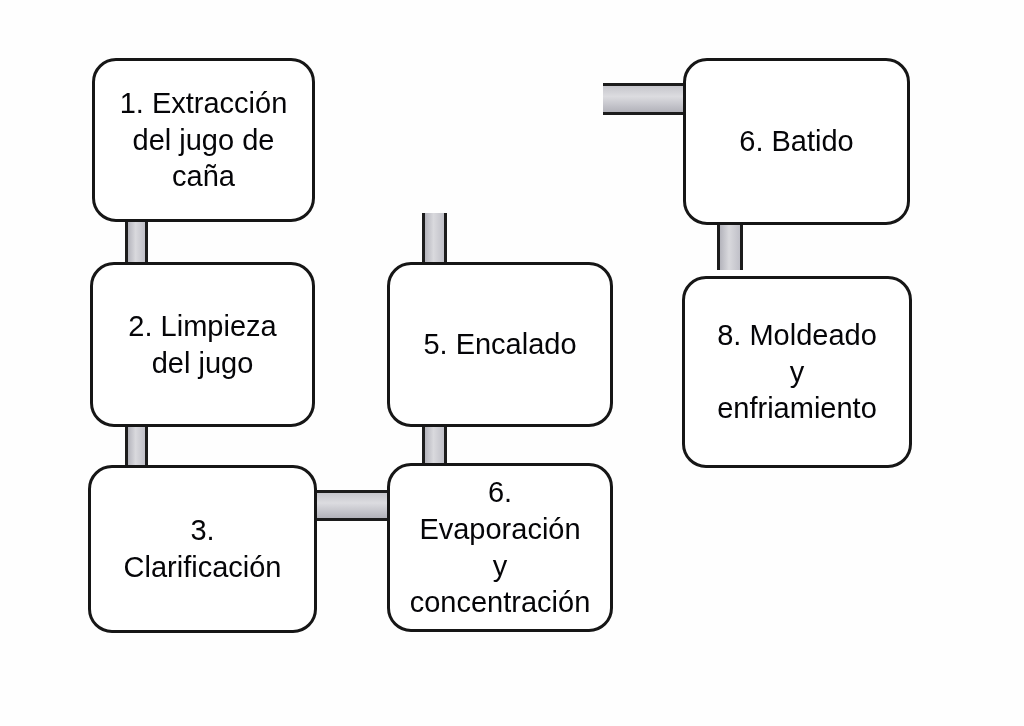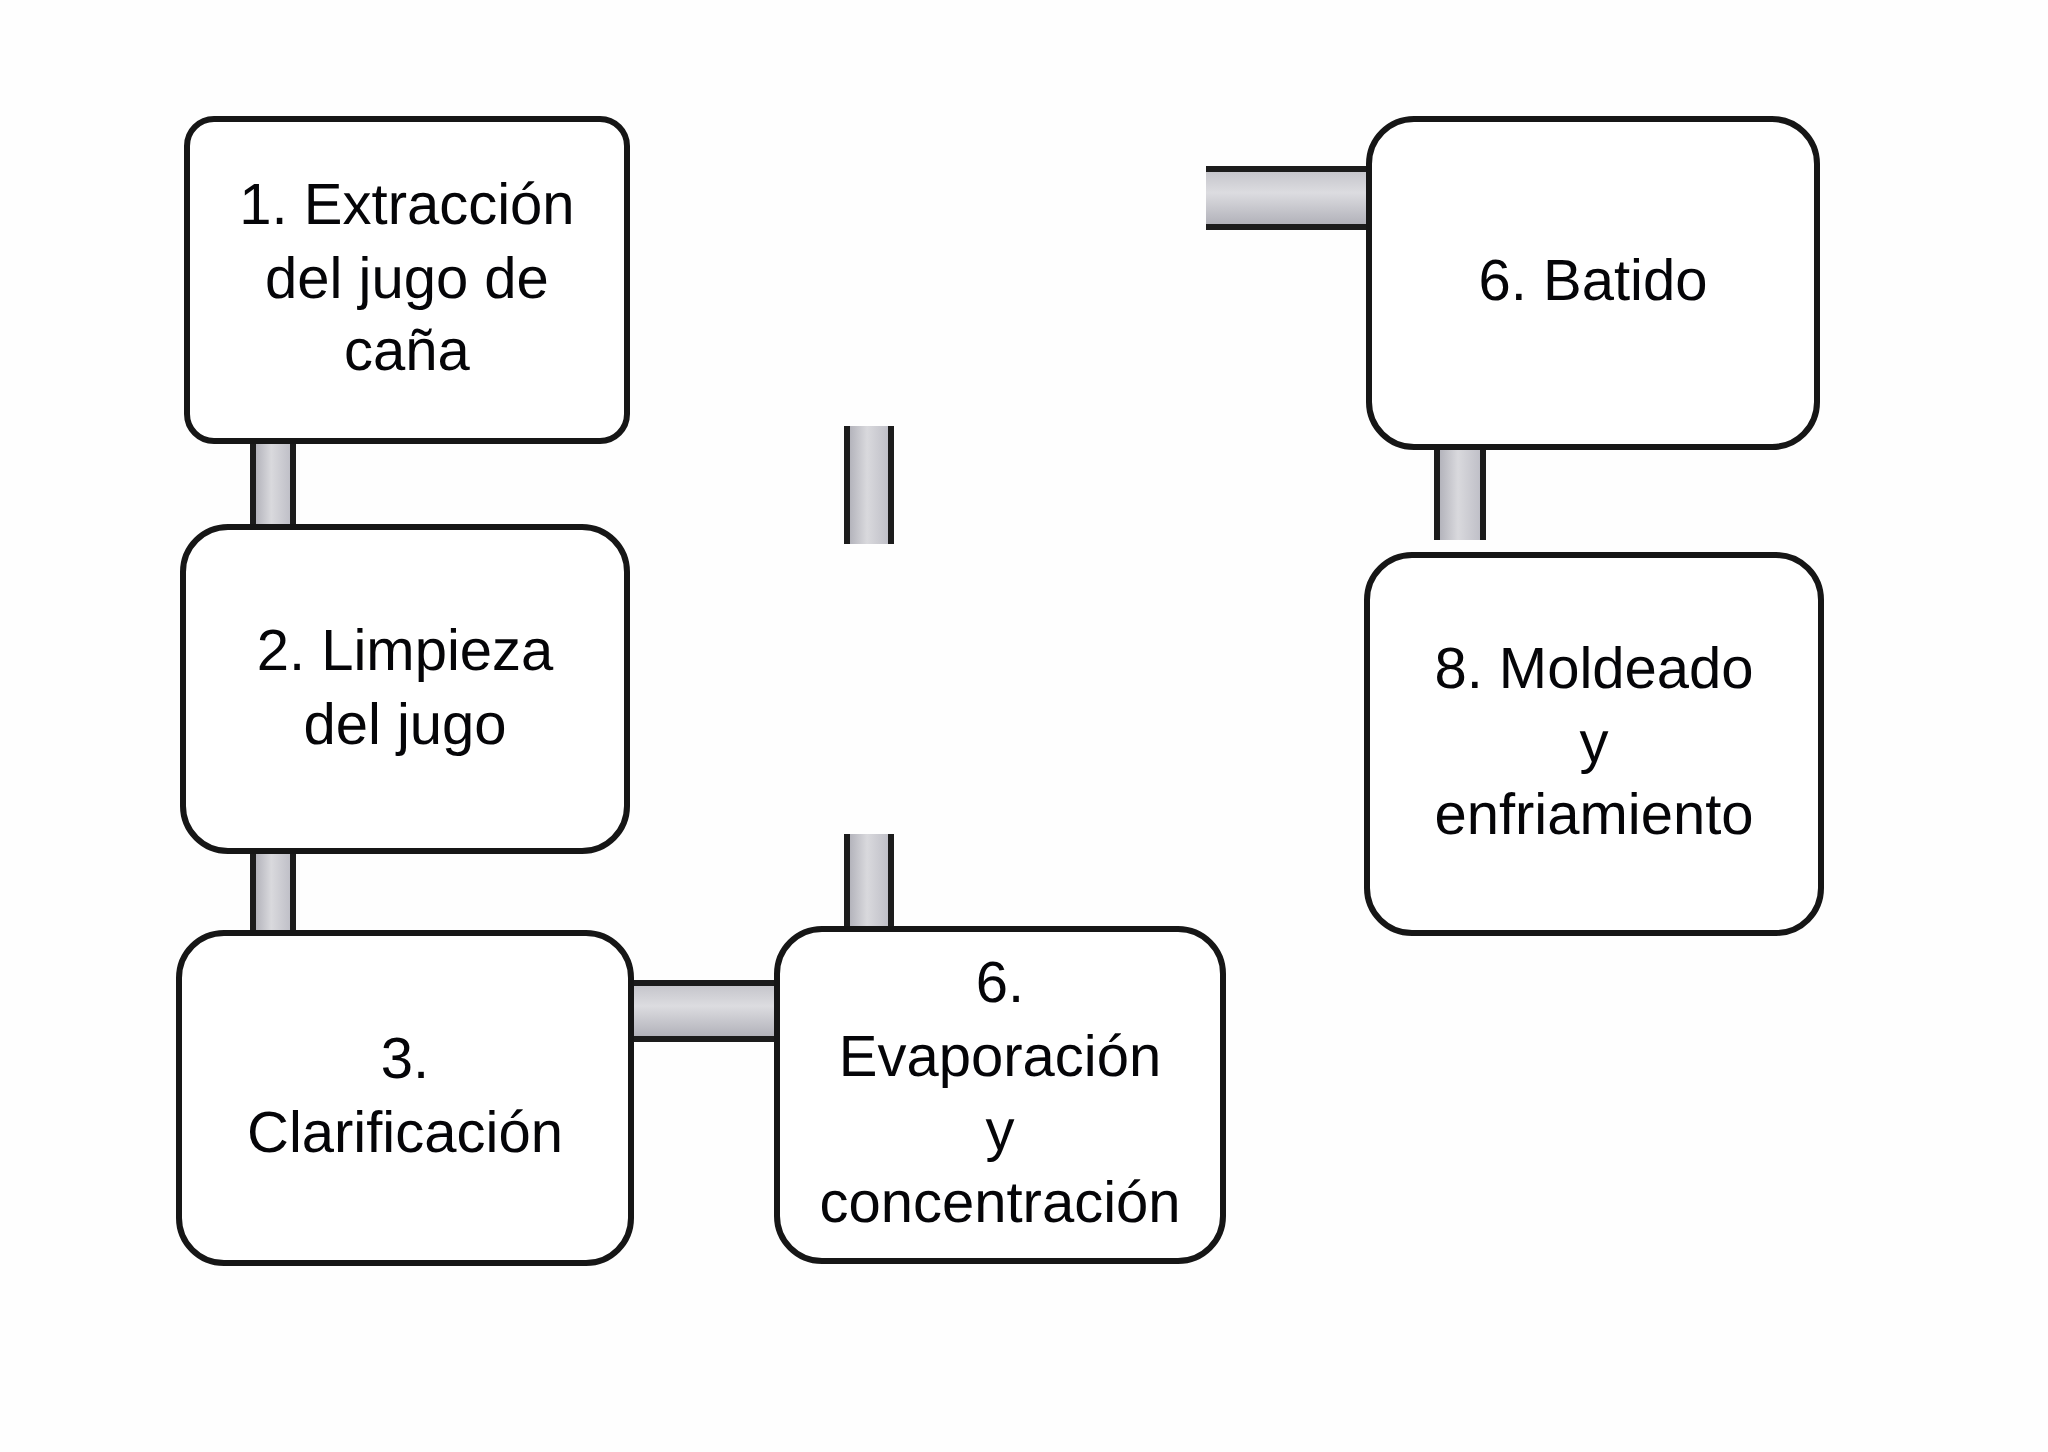--- a/index.html
+++ b/index.html
@@ -43,21 +43,21 @@
     border-left: 3px solid #1c1c1c;
     border-right: 3px solid #1c1c1c;
     background: linear-gradient(to right, #b4b4bc, #d9d9dd 45%, #c0c0c8);
   }
   .conn.h {
     border-top: 3px solid #1c1c1c;
     border-bottom: 3px solid #1c1c1c;
     background: linear-gradient(to bottom, #c6c6cc, #dcdce0 40%, #b2b2ba);
   }
   
-  .b1 { left:  92px; top:  58px; width: 223px; height: 164px; border-radius: 15px; }
+  .b1 { left:  92px; top:  58px; width: 223px; height: 164px; }
   .b2 { left:  90px; top: 262px; width: 225px; height: 165px; justify-content: center; }
   .b3 { left:  88px; top: 465px; width: 229px; height: 168px; }
   .b4 { left: 387px; top:  58px; width: 226px; height: 165px; }
   .b5 { left: 387px; top: 262px; width: 226px; height: 165px; }
   .b6 { left: 387px; top: 463px; width: 226px; height: 169px; }
   .b7 { left: 683px; top:  58px; width: 227px; height: 167px; }
   .b8 { left: 682px; top: 276px; width: 230px; height: 192px; }
   
   .c12 { left: 125px; top: 212px; width: 23px; height: 60px; }
   .c23 { left: 125px; top: 417px; width: 23px; height: 58px; }
@@ -86,20 +86,23 @@
 caña</span>
   </div>
   <div class="box b2">
     <span class="box-label">2. Limpieza
 del jugo</span>
   </div>
   <div class="box b3">
     <span class="box-label">3.
 Clarificación</span>
   </div>
+  <div class="box b5">
+    <span class="box-label">5. Encalado</span>
+  </div>
   <div class="box b6">
     <span class="box-label">6.
 Evaporación
 y
 concentración</span>
   </div>
   <div class="box b7">
     <span class="box-label">6. Batido</span>
   </div>
   <div class="box b8">

